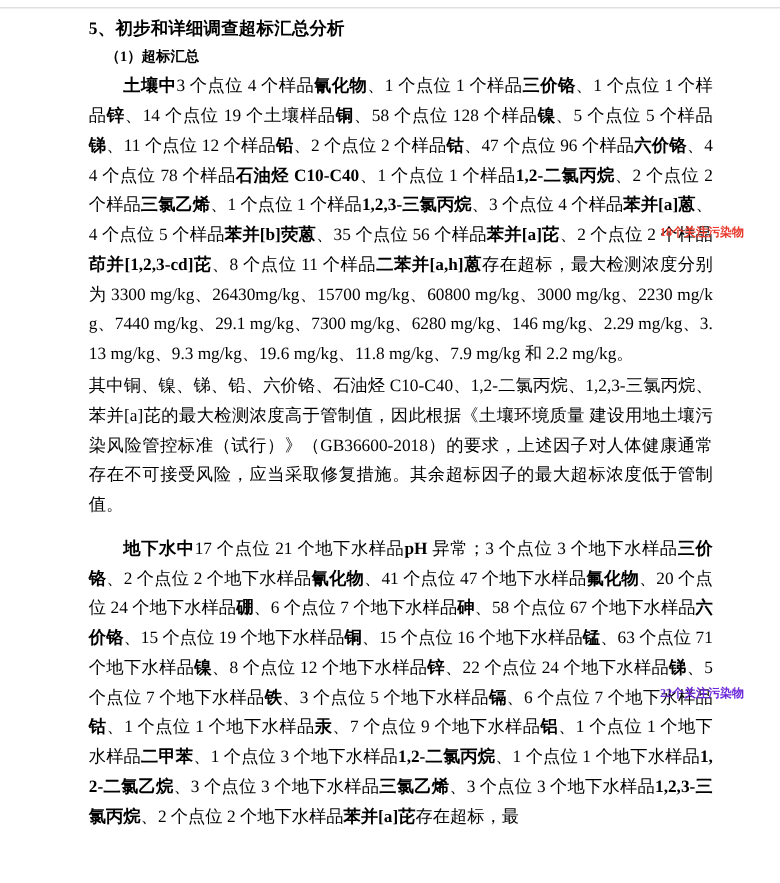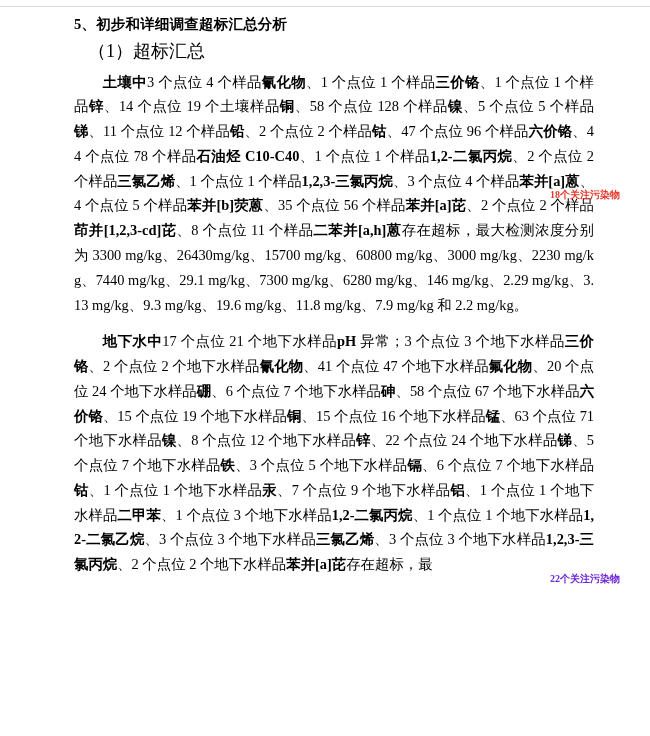--- a/index.html
+++ b/index.html
@@ -37,23 +37,24 @@
     margin-right: 72px;
   }
   .heading {
     font-weight: bold;
     font-size: 14.5px;
     line-height: 1.5;
     margin: 4px 0 2px 0;
     letter-spacing: 0.2px;
   }
   .subheading {
-    font-size: 18px;
+    font-size: 12px;
     line-height: 1.55;
     margin: 2px 0 4px 14px;
+    font-weight: bold;
   }
   p.body {
     font-size: 14.4px;
     line-height: 1.72;
     margin: 0 0 2px 0;
     text-align: justify;
     text-justify: inter-ideograph;
     text-indent: 2em;
     word-break: break-all;
   }
@@ -87,20 +88,21 @@
   <div class="rule-top"></div>
 
   <div class="content">
 
     <div class="heading">5、初步和详细调查超标汇总分析</div>
 
     <div class="subheading">（1）超标汇总</div>
 
     <p class="body" id="p-soil"><b class="bold">土壤中</b><span>3 个点位 4 个样品</span><b class="bold">氰化物</b><span>、1 个点位 1 个样品</span><b class="bold">三价铬</b><span>、1 个点位 1 个样品</span><b class="bold">锌</b><span>、14 个点位 19 个土壤样品</span><b class="bold">铜</b><span>、58 个点位 128 个样品</span><b class="bold">镍</b><span>、5 个点位 5 个样品</span><b class="bold">锑</b><span>、11 个点位 12 个样品</span><b class="bold">铅</b><span>、2 个点位 2 个样品</span><b class="bold">钴</b><span>、47 个点位 96 个样品</span><b class="bold">六价铬</b><span>、44 个点位 78 个样品</span><b class="bold">石油烃 C10-C40</b><span>、1 个点位 1 个样品</span><b class="bold">1,2-二氯丙烷</b><span>、2 个点位 2 个样品</span><b class="bold">三氯乙烯</b><span>、1 个点位 1 个样品</span><b class="bold">1,2,3-三氯丙烷</b><span>、3 个点位 4 个样品</span><b class="bold">苯并[a]蒽</b><span>、4 个点位 5 个样品</span><b class="bold">苯并[b]荧蒽</b><span>、35 个点位 56 个样品</span><b class="bold">苯并[a]芘</b><span>、2 个点位 2 个样品</span><b class="bold">茚并[1,2,3-cd]芘</b><span>、8 个点位 11 个样品</span><b class="bold">二苯并[a,h]蒽</b><span>存在超标，最大检测浓度分别为 3300 mg/kg、26430mg/kg、15700 mg/kg、60800 mg/kg、3000 mg/kg、2230 mg/kg、7440 mg/kg、29.1 mg/kg、7300 mg/kg、6280 mg/kg、146 mg/kg、2.29 mg/kg、3.13 mg/kg、9.3 mg/kg、19.6 mg/kg、11.8 mg/kg、7.9 mg/kg 和 2.2 mg/kg。</span></p>
 
+    <p class="body cont" id="p-soil-conclusion"><span>其中铜、镍、锑、铅、六价铬、石油烃 C10-C40、1,2-二氯丙烷、1,2,3-三氯丙烷、苯并[a]芘的最大检测浓度高于管制值，因此根据《土壤环境质量 建设用地土壤污染风险管控标准（试行）》（GB36600-2018）的要求，上述因子对人体健康通常存在不可接受风险，应当采取修复措施。其余超标因子的最大超标浓度低于管制值。</span></p>
 
     <div class="gap"></div>
 
     <p class="body" id="p-groundwater"><b class="bold">地下水中</b><span>17 个点位 21 个地下水样品</span><b class="bold">pH</b><span> 异常；3 个点位 3 个地下水样品</span><b class="bold">三价铬</b><span>、2 个点位 2 个地下水样品</span><b class="bold">氰化物</b><span>、41 个点位 47 个地下水样品</span><b class="bold">氟化物</b><span>、20 个点位 24 个地下水样品</span><b class="bold">硼</b><span>、6 个点位 7 个地下水样品</span><b class="bold">砷</b><span>、58 个点位 67 个地下水样品</span><b class="bold">六价铬</b><span>、15 个点位 19 个地下水样品</span><b class="bold">铜</b><span>、15 个点位 16 个地下水样品</span><b class="bold">锰</b><span>、63 个点位 71 个地下水样品</span><b class="bold">镍</b><span>、8 个点位 12 个地下水样品</span><b class="bold">锌</b><span>、22 个点位 24 个地下水样品</span><b class="bold">锑</b><span>、5 个点位 7 个地下水样品</span><b class="bold">铁</b><span>、3 个点位 5 个地下水样品</span><b class="bold">镉</b><span>、6 个点位 7 个地下水样品</span><b class="bold">钴</b><span>、1 个点位 1 个地下水样品</span><b class="bold">汞</b><span>、7 个点位 9 个地下水样品</span><b class="bold">铝</b><span>、1 个点位 1 个地下水样品</span><b class="bold">二甲苯</b><span>、1 个点位 3 个地下水样品</span><b class="bold">1,2-二氯丙烷</b><span>、1 个点位 1 个地下水样品</span><b class="bold">1,2-二氯乙烷</b><span>、3 个点位 3 个地下水样品</span><b class="bold">三氯乙烯</b><span>、3 个点位 3 个地下水样品</span><b class="bold">1,2,3-三氯丙烷</b><span>、2 个点位 2 个地下水样品</span><b class="bold">苯并[a]芘</b><span>存在超标，最</span></p>
 
   </div>
 
   <div class="annot" id="annot-1" style="color: rgb(232, 57, 44);">18个关注污染物</div>
   <div class="annot" id="annot-2" style="color: #6d28d9;">22个关注污染物</div>
 

